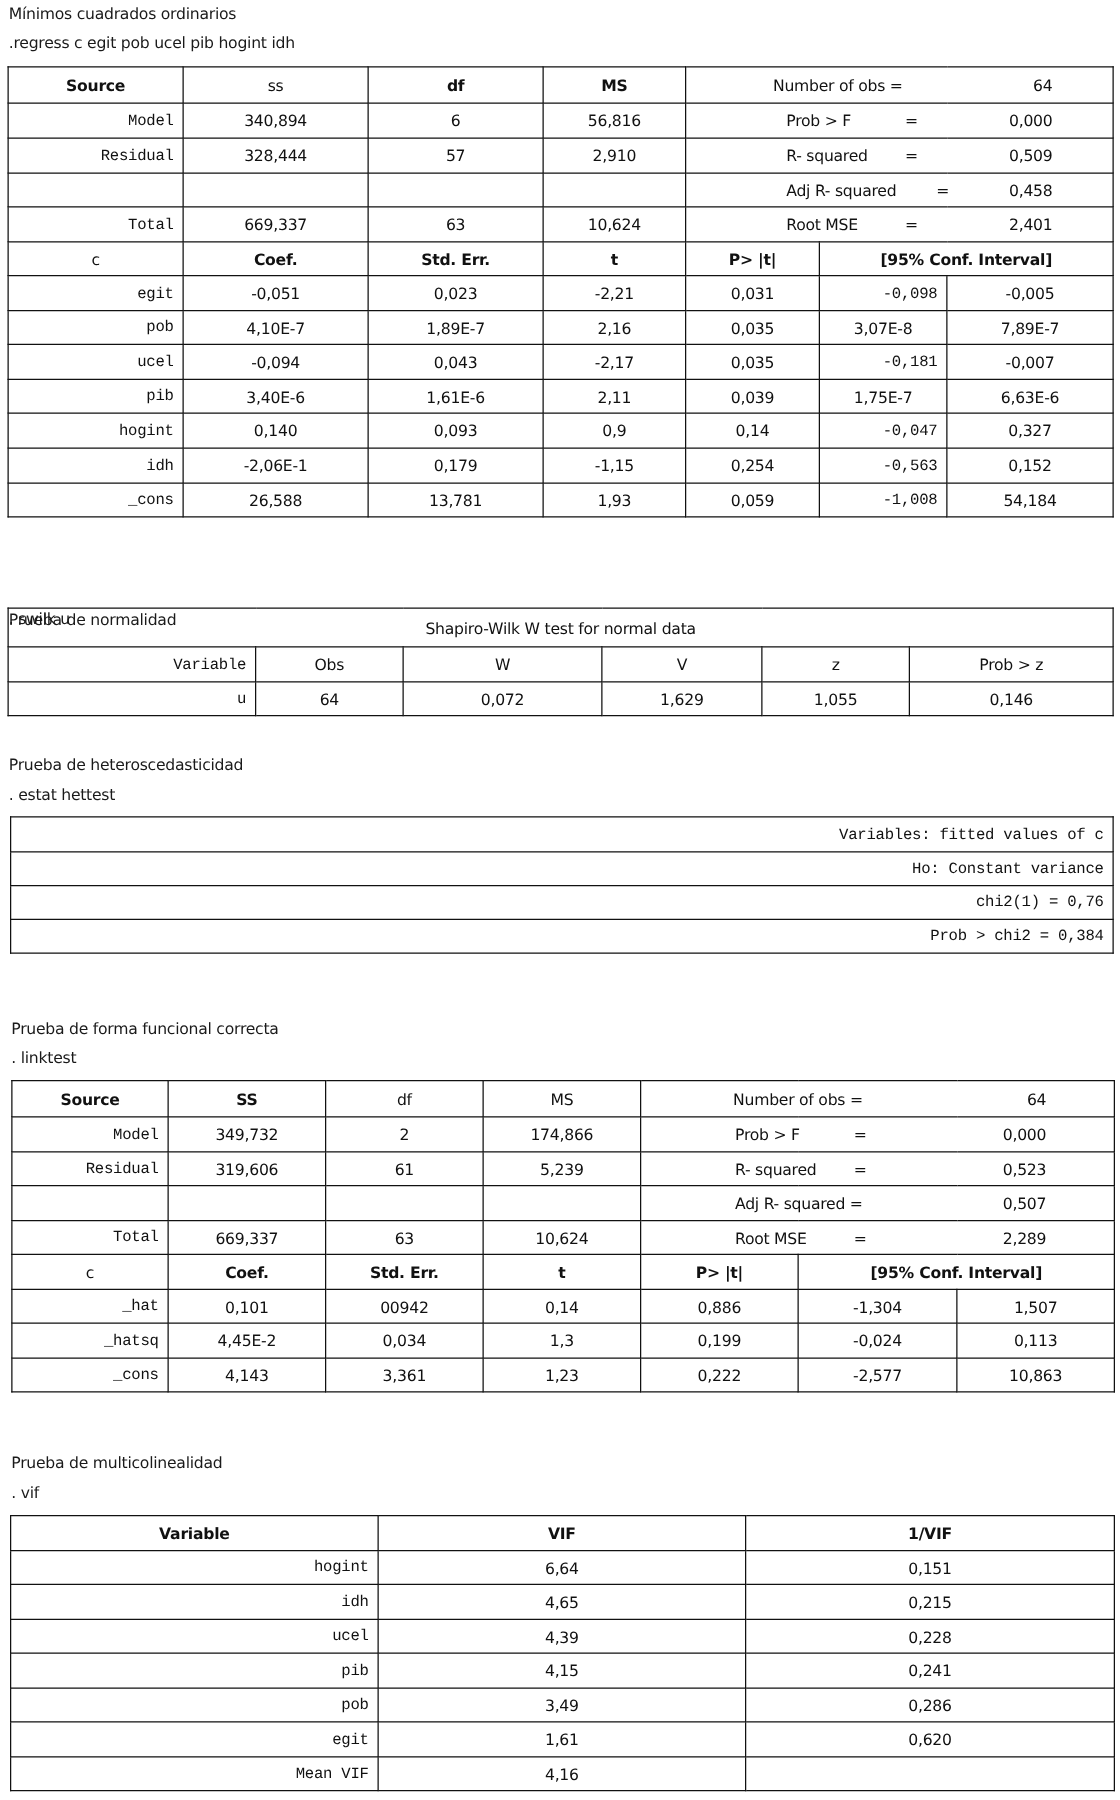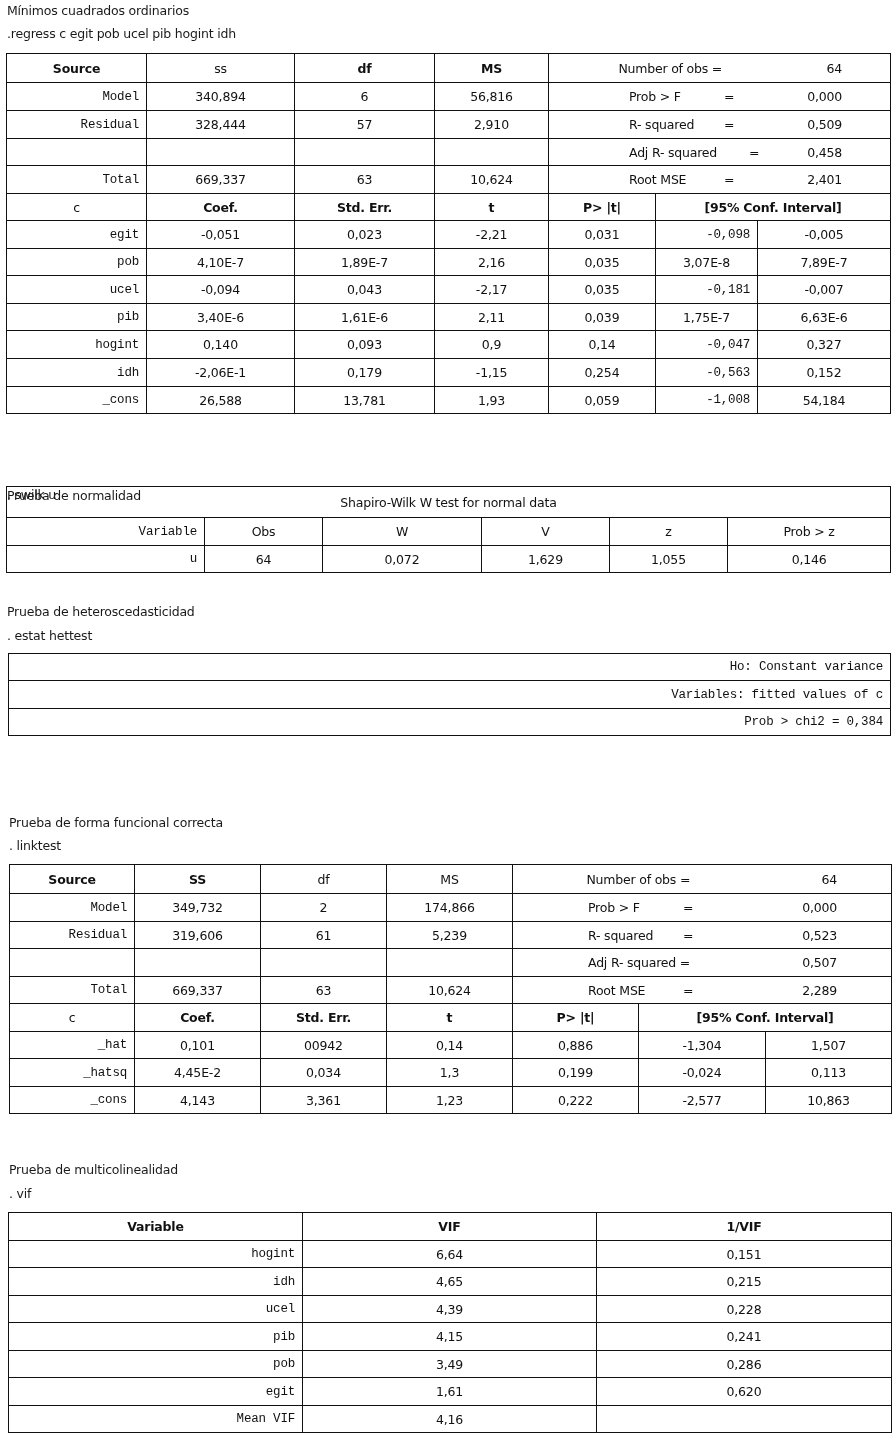--- a/index.html
+++ b/index.html
@@ -213,25 +213,28 @@
         <td class="c">0,146</td>
   </tr>
 </tbody>
   </table>
 
 <div class="lbl" style="left:7px;top:604px;">Prueba de heteroscedasticidad</div>
 <div class="lbl" style="left:7px;top:628px;">. estat hettest</div>
 
 <table style="left:8px;top:653px;width:883px;">
   <tbody>
+  <tr style="height:28px">
+        <td class="l pad1">Variables: fitted values of c</td>
+      </tr>
   <tr style="height:27px">
         <td class="l pad1">Ho: Constant variance</td>
       </tr>
-  <tr style="height:28px">
-        <td class="l pad1">Variables: fitted values of c</td>
+  <tr style="height:27px">
+        <td class="l" style="padding-left:163px">chi2(1) =  0,76</td>
       </tr>
   <tr style="height:27px">
         <td class="l" style="padding-left:60px">Prob &gt; chi2  =   0,384</td>
       </tr>
 </tbody>
   </table>
 
 <div class="lbl" style="left:9px;top:815px;">Prueba de forma funcional correcta</div>
 <div class="lbl" style="left:9px;top:838px;">. linktest</div>
 

